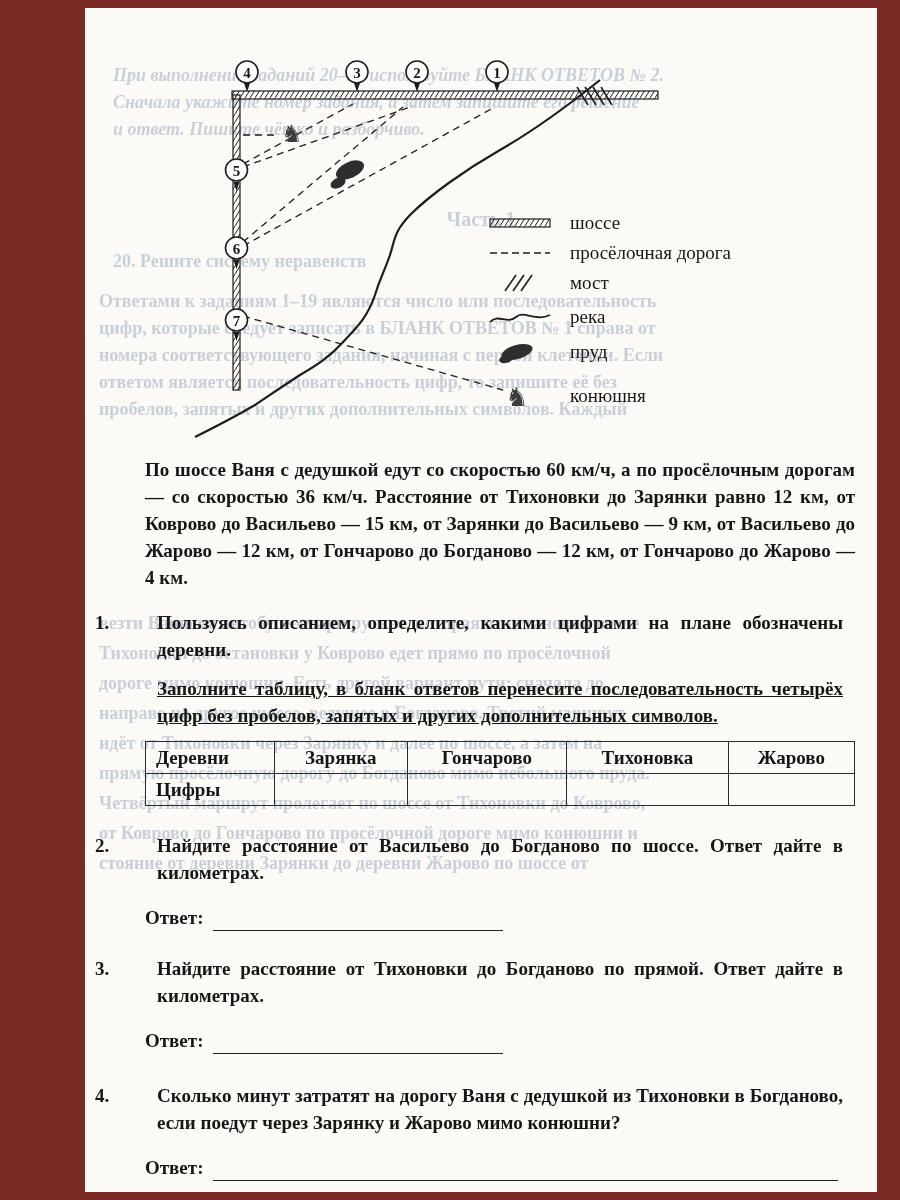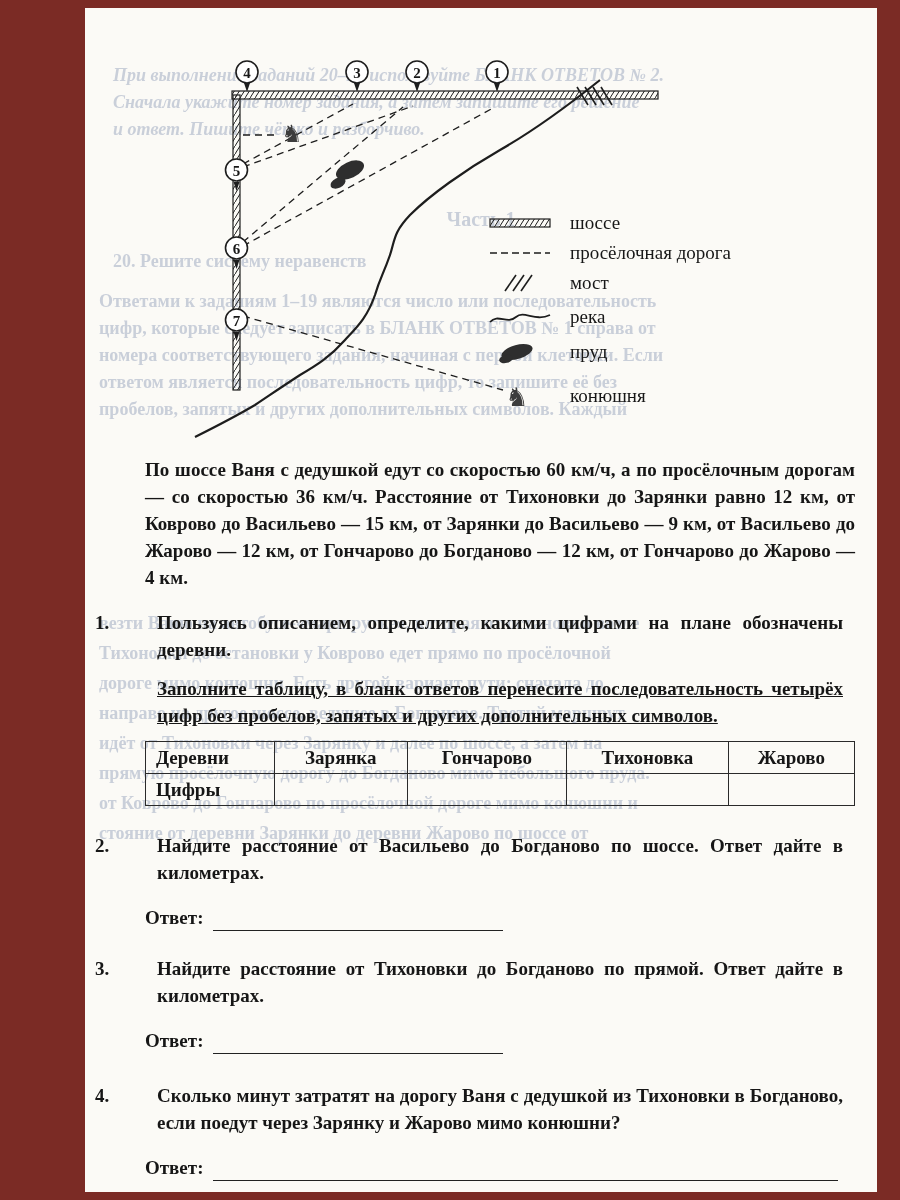--- a/index.html
+++ b/index.html
@@ -66,20 +66,21 @@
         <div>ответом является последовательность цифр, то запишите её без</div>
         <div>пробелов, запятых и других дополнительных символов. Каждый</div>
       </div>
       <div class="ghost" id="g-para2">
         <div>везти Ваню на автобусе-«маршрутке», которая от остановки возле</div>
         <div>Тихоновки до остановки у Коврово едет прямо по просёлочной</div>
         <div>дороге мимо конюшни. Есть другой вариант пути: сначала до</div>
         <div>направо на другое шоссе, ведущее в Богданово. Третий маршрут</div>
         <div>идёт от Тихоновки через Зарянку и далее по шоссе, а затем на</div>
         <div>прямую просёлочную дорогу до Богданово мимо небольшого пруда.</div>
+        <div>Четвёртый маршрут пролегает по шоссе от Тихоновки до Коврово,</div>
         <div>от Коврово до Гончарово по просёлочной дороге мимо конюшни и</div>
         <div>стояние от деревни Зарянки до деревни Жарово по шоссе от</div>
       </div>
     </div>
 
     <div class="content">
 
       <div class="map-block">
         <svg width="710" height="398" viewBox="0 0 710 398">
           <defs>

